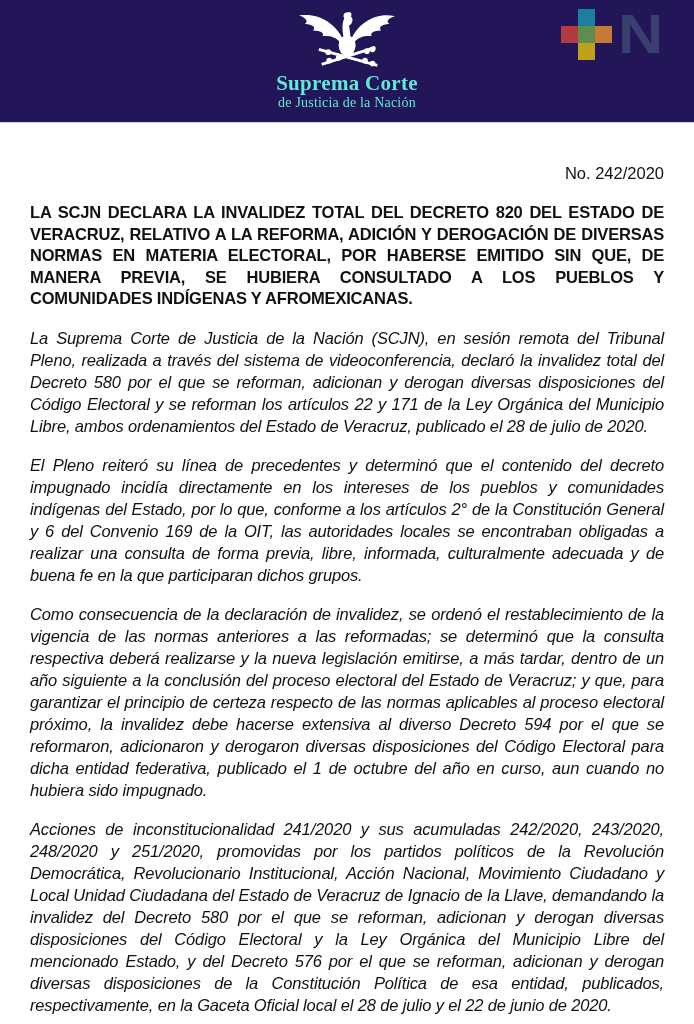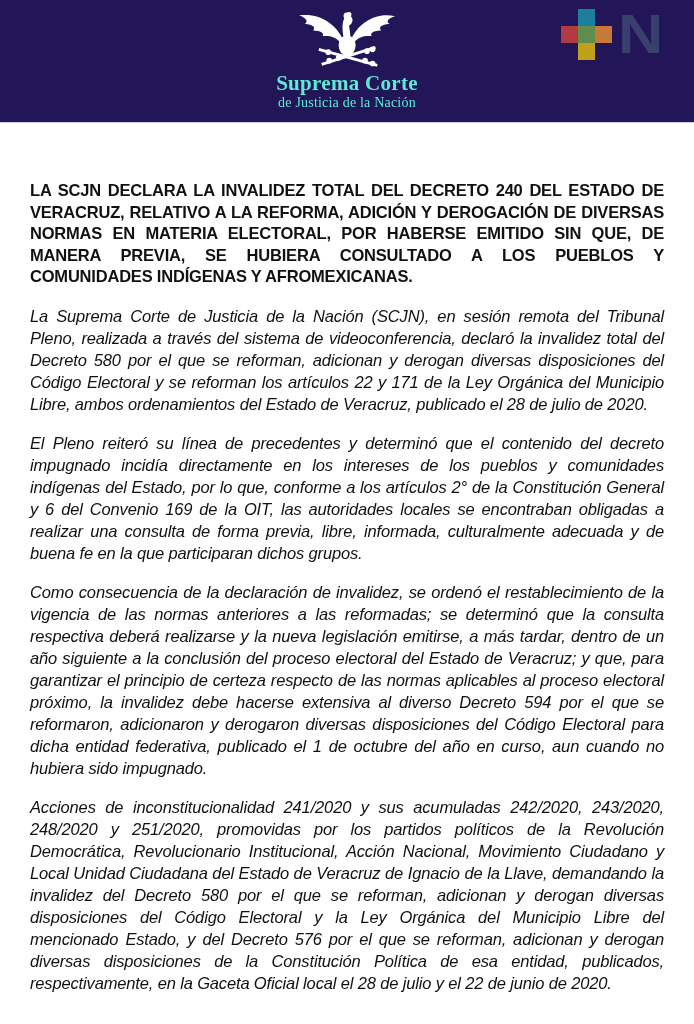--- a/index.html
+++ b/index.html
@@ -137,21 +137,22 @@
       <span class="sq sq-left" style="background-color: rgb(178, 58, 66);"></span>
       <span class="sq sq-center" style="background-color: rgb(95, 141, 77);"></span>
       <span class="sq sq-right" style="background-color: rgb(199, 122, 54);"></span>
       <span class="sq sq-bottom" style="background-color: rgb(191, 160, 27);"></span>
     </div>
     <div class="n-letter" style="color: rgb(57, 64, 110);">N</div>
   </div>
 </header>
 
 <main>
+  <div class="meta-line">No. 242/2020</div>
 
-  <div class="headline">LA SCJN DECLARA LA INVALIDEZ TOTAL DEL DECRETO 240 DEL ESTADO DE VERACRUZ, RELATIVO A LA REFORMA, ADICIÓN Y DEROGACIÓN DE DIVERSAS NORMAS EN MATERIA ELECTORAL, POR HABERSE EMITIDO SIN QUE, DE MANERA PREVIA, SE HUBIERA CONSULTADO A LOS PUEBLOS Y COMUNIDADES INDÍGENAS Y AFROMEXICANAS.</div>
+  <div class="headline">LA SCJN DECLARA LA INVALIDEZ TOTAL DEL DECRETO 820 DEL ESTADO DE VERACRUZ, RELATIVO A LA REFORMA, ADICIÓN Y DEROGACIÓN DE DIVERSAS NORMAS EN MATERIA ELECTORAL, POR HABERSE EMITIDO SIN QUE, DE MANERA PREVIA, SE HUBIERA CONSULTADO A LOS PUEBLOS Y COMUNIDADES INDÍGENAS Y AFROMEXICANAS.</div>
 
   <p class="para">La Suprema Corte de Justicia de la Nación (SCJN), en sesión remota del Tribunal Pleno, realizada a través del sistema de videoconferencia, declaró la invalidez total del Decreto 580 por el que se reforman, adicionan y derogan diversas disposiciones del Código Electoral y se reforman los artículos 22 y 171 de la Ley Orgánica del Municipio Libre, ambos ordenamientos del Estado de Veracruz, publicado el 28 de julio de 2020.</p>
   <p class="para">El Pleno reiteró su línea de precedentes y determinó que el contenido del decreto impugnado incidía directamente en los intereses de los pueblos y comunidades indígenas del Estado, por lo que, conforme a los artículos 2° de la Constitución General y 6 del Convenio 169 de la OIT, las autoridades locales se encontraban obligadas a realizar una consulta de forma previa, libre, informada, culturalmente adecuada y de buena fe en la que participaran dichos grupos.</p>
   <p class="para">Como consecuencia de la declaración de invalidez, se ordenó el restablecimiento de la vigencia de las normas anteriores a las reformadas; se determinó que la consulta respectiva deberá realizarse y la nueva legislación emitirse, a más tardar, dentro de un año siguiente a la conclusión del proceso electoral del Estado de Veracruz; y que, para garantizar el principio de certeza respecto de las normas aplicables al proceso electoral próximo, la invalidez debe hacerse extensiva al diverso Decreto 594 por el que se reformaron, adicionaron y derogaron diversas disposiciones del Código Electoral para dicha entidad federativa, publicado el 1 de octubre del año en curso, aun cuando no hubiera sido impugnado.</p>
   <p class="para">Acciones de inconstitucionalidad 241/2020 y sus acumuladas 242/2020, 243/2020, 248/2020 y 251/2020, promovidas por los partidos políticos de la Revolución Democrática, Revolucionario Institucional, Acción Nacional, Movimiento Ciudadano y Local Unidad Ciudadana del Estado de Veracruz de Ignacio de la Llave, demandando la invalidez del Decreto 580 por el que se reforman, adicionan y derogan diversas disposiciones del Código Electoral y la Ley Orgánica del Municipio Libre del mencionado Estado, y del Decreto 576 por el que se reforman, adicionan y derogan diversas disposiciones de la Constitución Política de esa entidad, publicados, respectivamente, en la Gaceta Oficial local el 28 de julio y el 22 de junio de 2020.</p>
 
 </main>
 
 </body></html>

